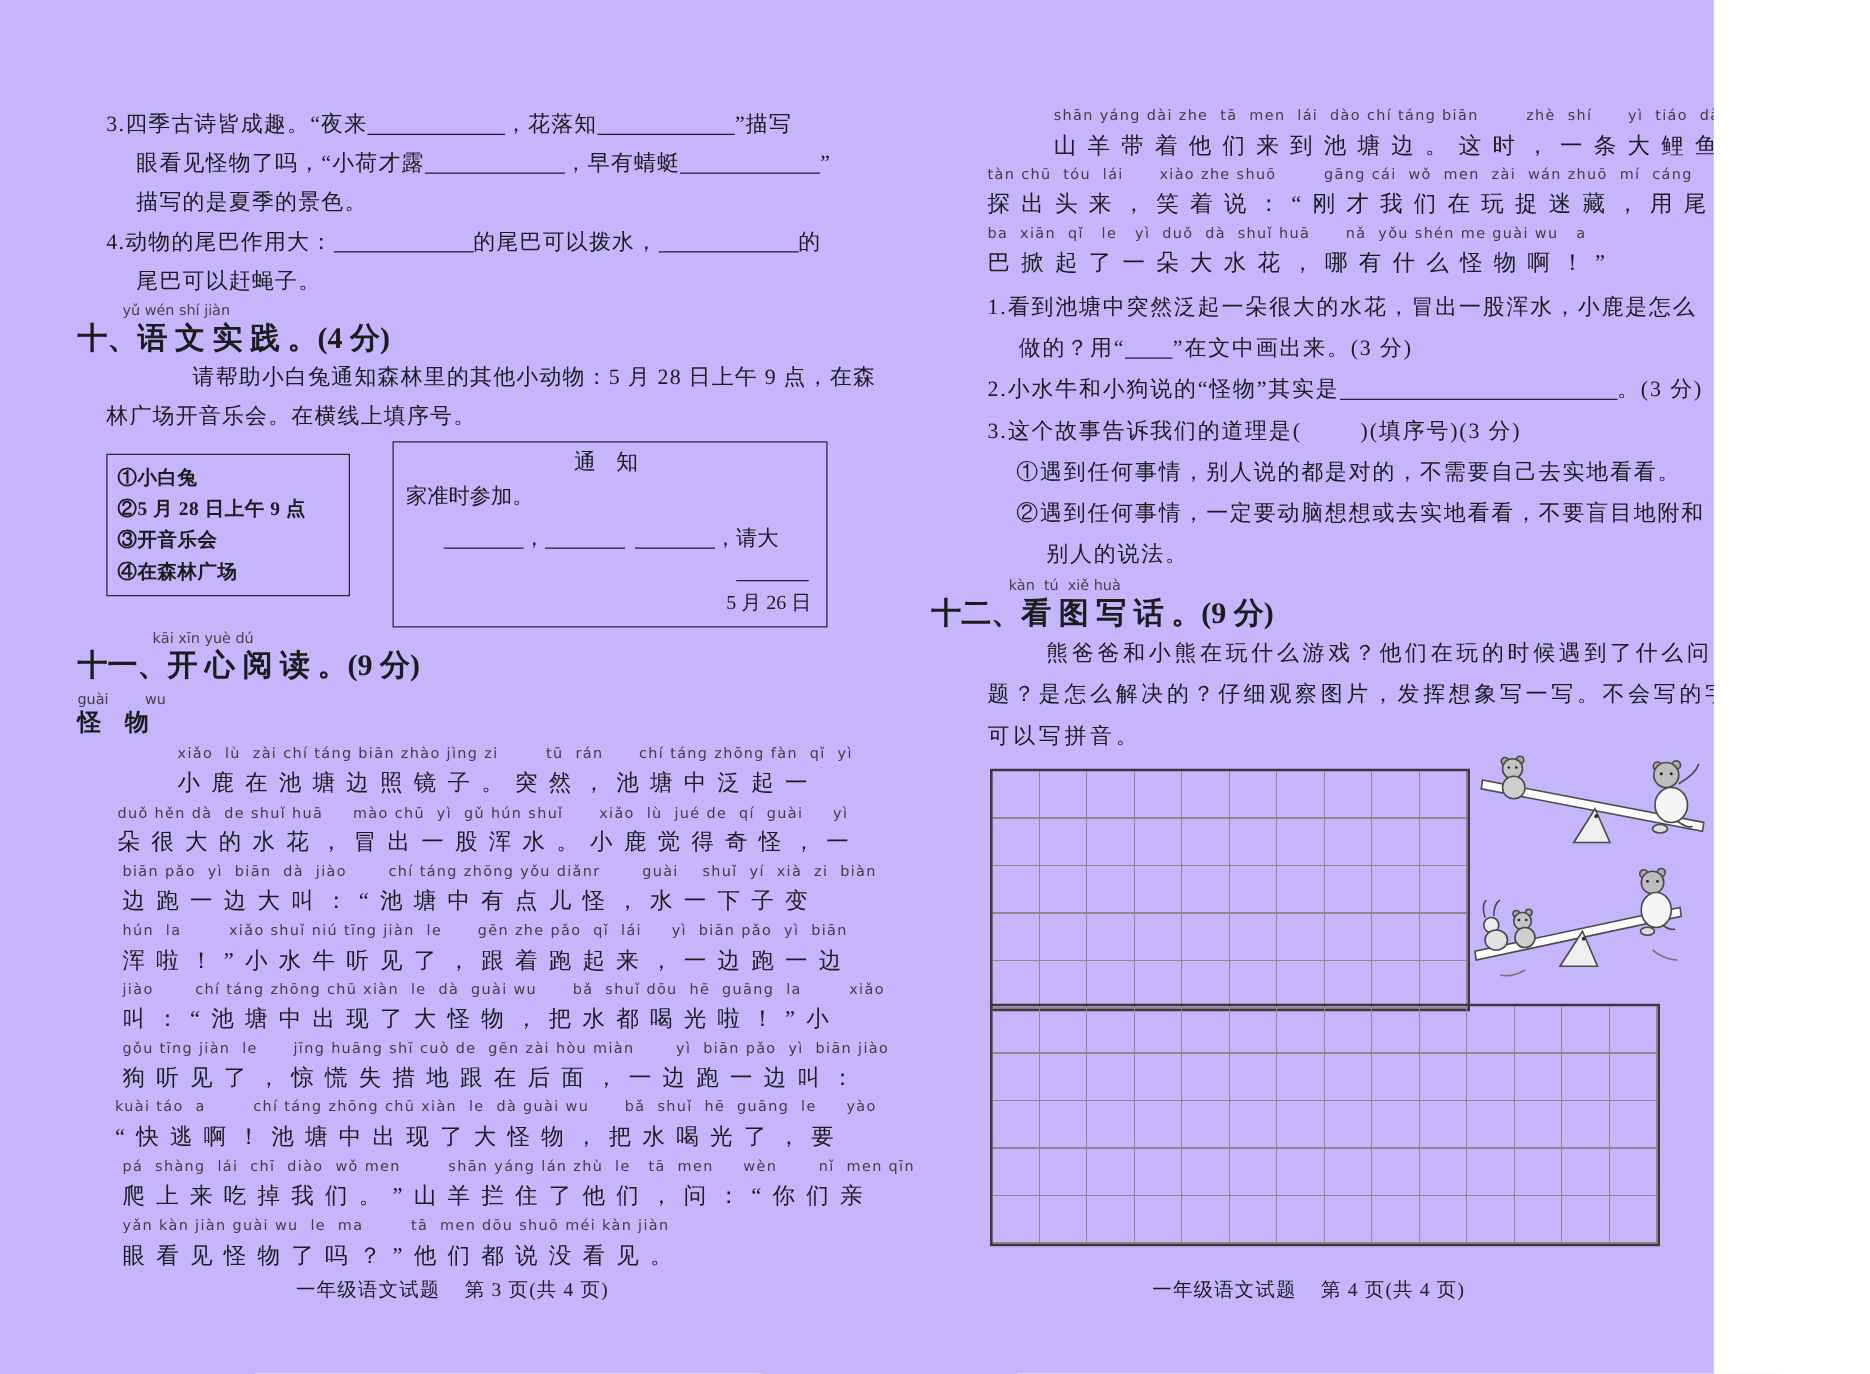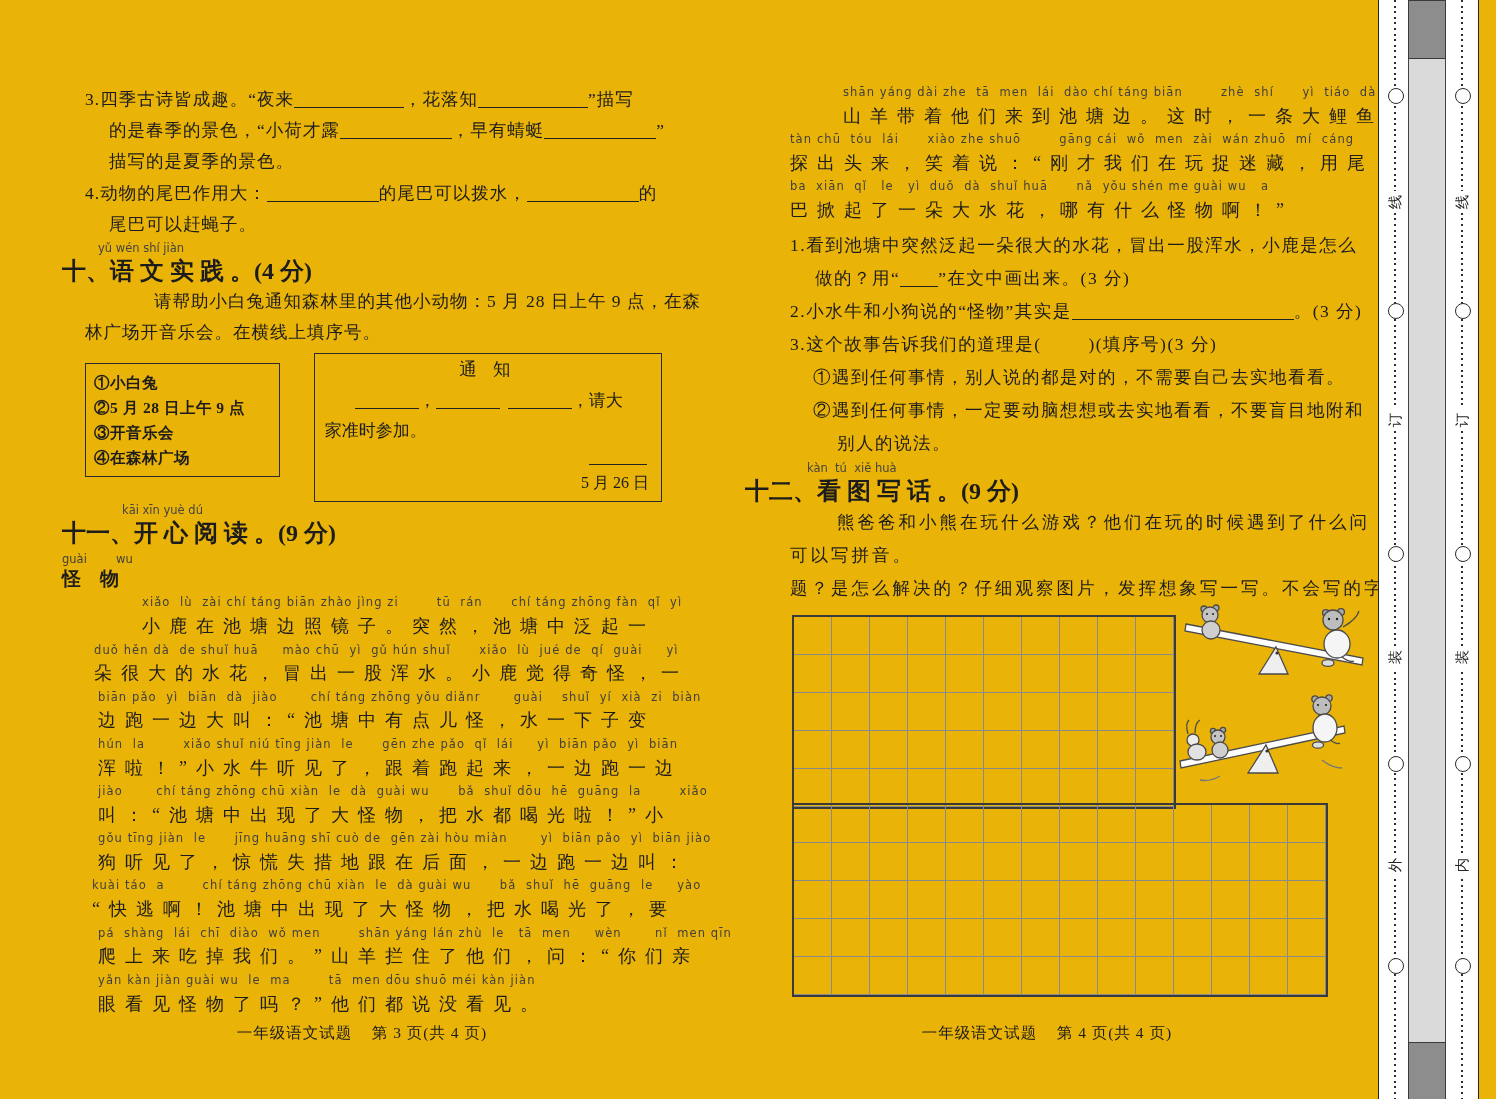--- a/index.html
+++ b/index.html
@@ -1,16 +1,16 @@
 <!DOCTYPE html>
 <html><head>
 <meta charset="utf-8">
 <style>
   html,body{margin:0;padding:0;background:#ffffff;}
-  #canvas{position:relative;width:1496px;height:1099px;background:#eab308;overflow:hidden;
+  #canvas{position:relative;width:1371px;height:1099px;background:#c4b5fd;overflow:hidden;
           font-family:"Liberation Serif","DejaVu Serif",serif;color:#1c1c1c;}
   .col{position:absolute;}
   .ln{height:31.2px;line-height:31.2px;font-size:17.5px;letter-spacing:1px;white-space:pre;}
   .ln33{height:33px;line-height:33px;font-size:17.5px;letter-spacing:1.5px;white-space:pre;}
   .secpy{height:16px;line-height:16px;font-family:"DejaVu Sans","Liberation Sans",sans-serif;
          font-size:11.5px;color:#444;white-space:pre;}
   .sechead{height:30px;line-height:30px;font-size:24px;font-weight:bold;white-space:pre;}
   .blank{display:inline-block;border-bottom:1.5px solid #222;height:19px;vertical-align:-3px;}
   .pair .py{height:16.7px;line-height:16.7px;font-family:"DejaVu Sans","Liberation Sans",sans-serif;
             font-size:11.5px;color:#3f3f3f;letter-spacing:1.1px;white-space:pre;}
@@ -43,41 +43,41 @@
   .schar{position:absolute;width:22px;height:22px;line-height:22px;text-align:center;background:#fff;
          font-size:14.5px;transform:rotate(-90deg);color:#222;}
 </style>
 </head>
 <body>
 
 <div id="canvas">
 
   <div class="col" style="left:62px;top:84px;width:600px;">
     <div class="ln" style="padding-left:23px"><span>3.四季古诗皆成趣。“夜来</span><span class="blank" style="width:110px"></span><span>，花落知</span><span class="blank" style="width:110px"></span><span>”描写</span></div>
-    <div class="ln" style="padding-left:47px"><span>的是春季的景色，“小荷才露</span><span class="blank" style="width:112px"></span><span>，早有蜻蜓</span><span class="blank" style="width:112px"></span><span>”</span></div>
+    <div class="ln" style="padding-left:47px"><span>眼看见怪物了吗，“小荷才露</span><span class="blank" style="width:112px"></span><span>，早有蜻蜓</span><span class="blank" style="width:112px"></span><span>”</span></div>
     <div class="ln" style="padding-left:47px">描写的是夏季的景色。</div>
     <div class="ln" style="padding-left:23px"><span>4.动物的尾巴作用大：</span><span class="blank" style="width:112px"></span><span>的尾巴可以拨水，</span><span class="blank" style="width:112px"></span><span>的</span></div>
     <div class="ln" style="padding-left:47px">尾巴可以赶蝇子。</div>
 
     <div class="secpy" style="padding-left:36px">yǔ wén shí jiàn</div>
     <div class="sechead">十、语 文 实 践 。(4 分)</div>
     <div class="ln" style="padding-left:92px">请帮助小白兔通知森林里的其他小动物：5 月 28 日上午 9 点，在森</div>
     <div class="ln" style="padding-left:23px">林广场开音乐会。在横线上填序号。</div>
 
     <div class="boxrow">
       <div class="obox">
         <div class="it">①小白兔</div>
         <div class="it">②5 月 28 日上午 9 点</div>
         <div class="it">③开音乐会</div>
         <div class="it">④在森林广场</div>
       </div>
       <div class="nbox">
         <div class="nt">通  知</div>
+        <div class="nl">家准时参加。</div>
         <div class="nl" style="margin-top:4px"><span style="display:inline-block;width:30px"></span><span class="blank" style="width:64px"></span><span>，</span><span class="blank" style="width:64px"></span><span style="display:inline-block;width:8px"></span><span class="blank" style="width:64px"></span><span>，请大</span></div>
-        <div class="nl">家准时参加。</div>
         <div class="nsign"></div>
         <div class="ndate">5 月 26 日</div>
       </div>
     </div>
 
     <div class="secpy" style="padding-left:60px">kāi xīn yuè dú</div>
     <div class="sechead">十一、开 心 阅 读 。(9 分)</div>
 
     <div class="ttlpy ctr" style="margin-top:4px">guài        wu</div>
     <div class="ttl ctr">怪    物</div>
@@ -140,22 +140,22 @@
     <div class="ln33" style="padding-left:70px"><span>做的？用“</span><span class="blank" style="width:38px"></span><span>”在文中画出来。(3 分)</span></div>
     <div class="ln33" style="padding-left:45px"><span>2.小水牛和小狗说的“怪物”其实是</span><span class="blank" style="width:222px"></span><span>。(3 分)</span></div>
     <div class="ln33" style="padding-left:45px">3.这个故事告诉我们的道理是(        )(填序号)(3 分)</div>
     <div class="ln33" style="padding-left:68px">①遇到任何事情，别人说的都是对的，不需要自己去实地看看。</div>
     <div class="ln33" style="padding-left:68px">②遇到任何事情，一定要动脑想想或去实地看看，不要盲目地附和</div>
     <div class="ln33" style="padding-left:92px">别人的说法。</div>
 
     <div class="secpy" style="padding-left:62px">kàn  tú  xiě huà</div>
     <div class="sechead">十二、看 图 写 话 。(9 分)</div>
     <div class="ln33" style="padding-left:92px;letter-spacing:3px">熊爸爸和小熊在玩什么游戏？他们在玩的时候遇到了什么问</div>
+    <div class="ln33" style="padding-left:45px;letter-spacing:3px">题？是怎么解决的？仔细观察图片，发挥想象写一写。不会写的字</div>
     <div class="ln33" style="padding-left:45px;letter-spacing:3px">可以写拼音。</div>
-    <div class="ln33" style="padding-left:45px;letter-spacing:3px">题？是怎么解决的？仔细观察图片，发挥想象写一写。不会写的字</div>
   </div>
 
   <div class="wgrid" style="left:792px;top:615px;width:380px;height:190px;"></div>
   <div class="wgrid" style="left:792px;top:803px;width:532px;height:190px;"></div>
 
   <div class="footer" style="left:745px;width:604px;">一年级语文试题    第 4 页(共 4 页)</div>
 
   <svg style="position:absolute;left:1180px;top:603px" width="192" height="86" viewBox="0 0 192 86">
     <g stroke="#4a4a4a" stroke-width="1.3" fill="none">
       <polygon points="6,21 183,55 182,62 5,28" fill="#fdfdfd"></polygon>

